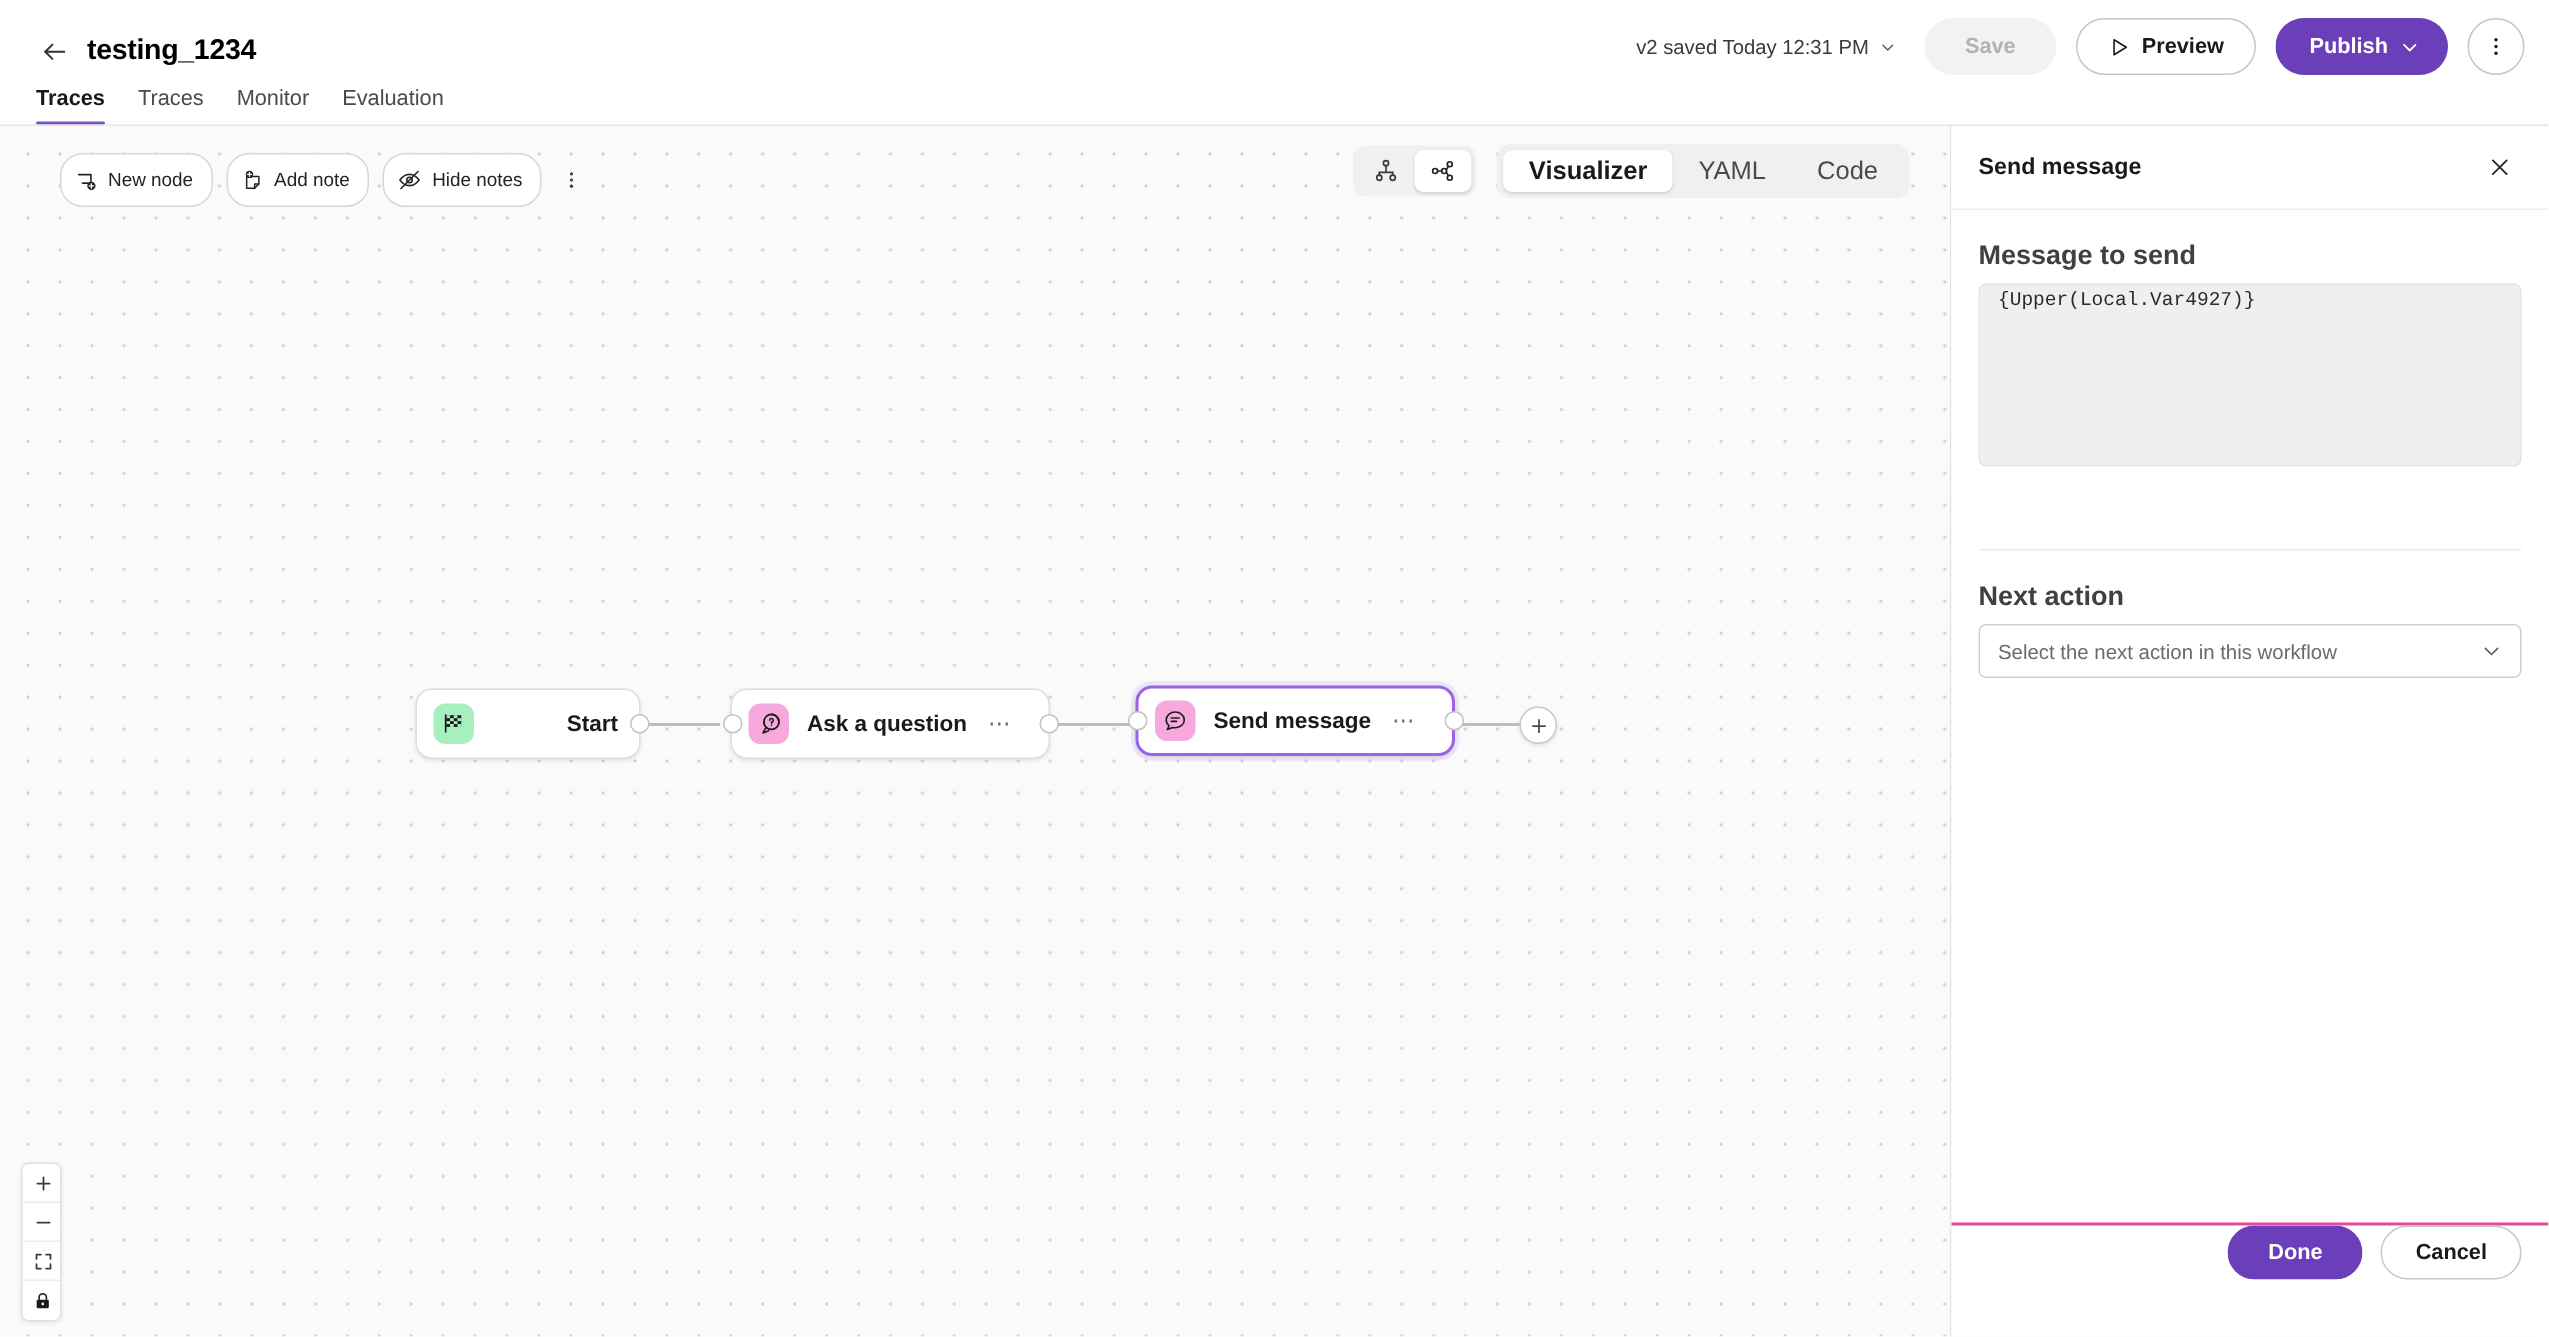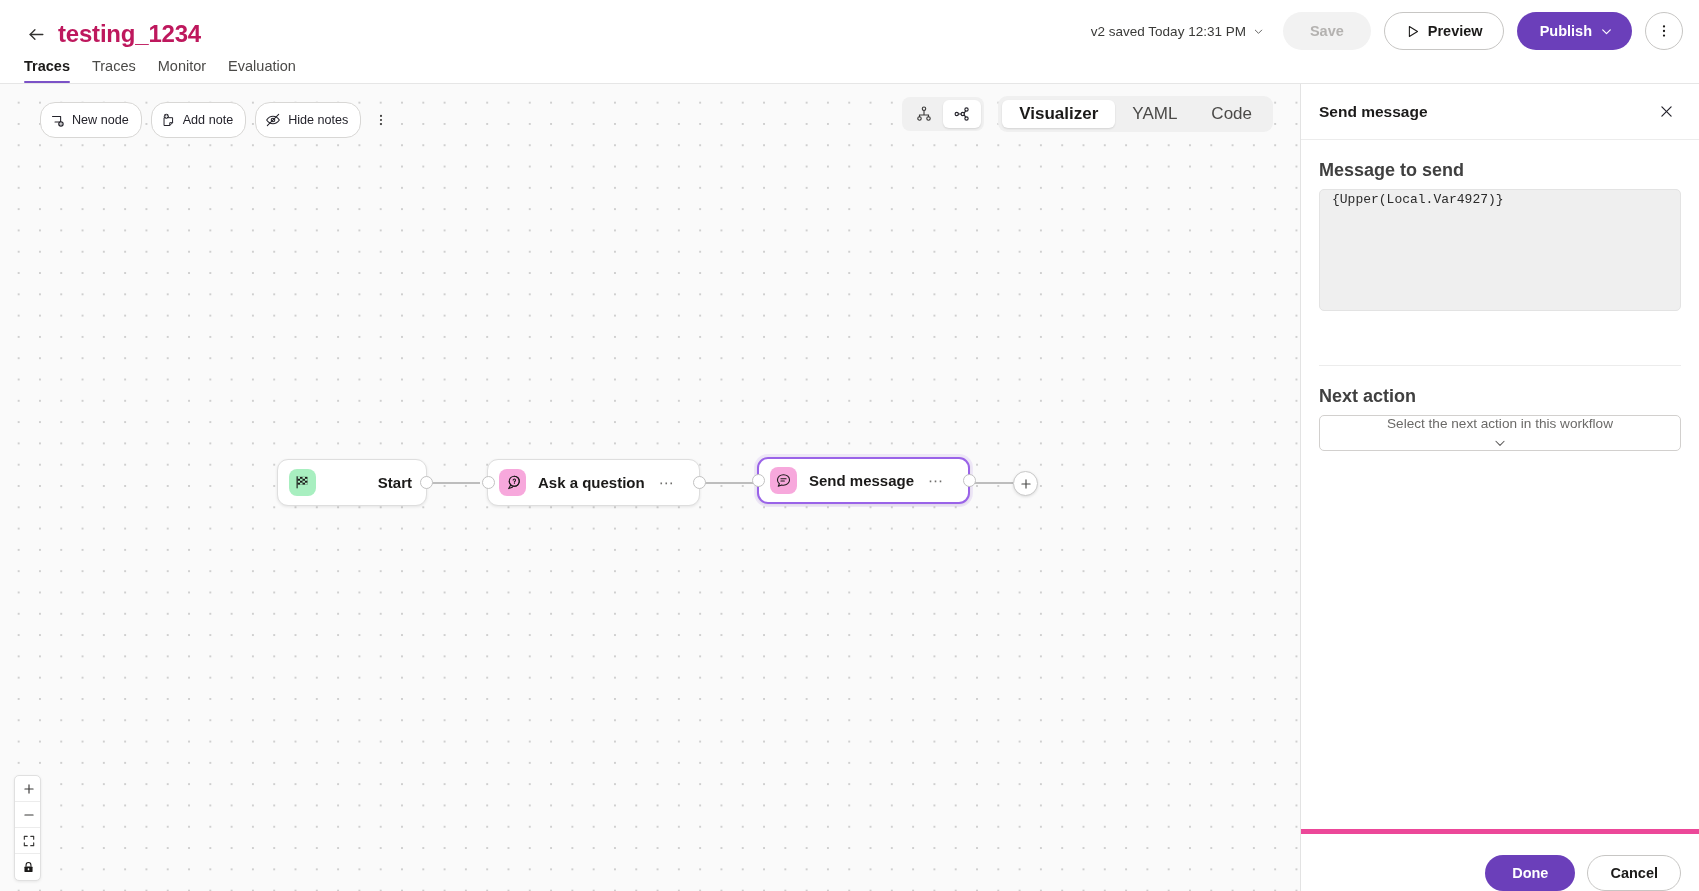--- a/index.html
+++ b/index.html
@@ -17,21 +17,21 @@
     position: absolute; left:0; top:0; width:1699px; height:84px;
     background:#ffffff;
   }
   .back-btn {
     position:absolute; left:22px; top:20px; width:28px; height:28px;
     display:flex; align-items:center; justify-content:center;
     cursor:pointer; border-radius:6px; color:#323130;
   }
   .doc-title {
     position:absolute; left:58px; top:20px;
-    font-size:24px; font-weight:700; color:#be185d; letter-spacing:-.2px;
+    font-size:19px; font-weight:700; color:#000000; letter-spacing:-.2px;
     line-height:27px; white-space:nowrap; cursor:text;
   }
   .tabs {
     position:absolute; left:24px; top:57px;
     display:flex; align-items:flex-end; gap:22px;
   }
   .tab {
     font-size:14.5px; color:#4b4a48; line-height:18px;
     padding-bottom:8px; cursor:pointer; position:relative; white-space:nowrap;
   }
@@ -199,26 +199,26 @@
     width:100%; height:122px; background:#efefef; border:1px solid #e3e3e3;
     border-radius:5px; padding:1px 12px;
     font-family:"Liberation Mono","DejaVu Sans Mono",monospace;
     font-size:13px; color:#2b2b2b; line-height:18px;
     resize:none; outline:none; overflow:auto;
   }
   .panel-divider { height:1px; background:#ececec; margin:50px 0 20px 0; }
   .select-box {
     width:100%; height:36px; border:1px solid #d2d0ce; border-radius:5px;
     background:#ffffff; display:flex; align-items:center; padding:0 12px;
-    cursor:pointer; font-size:13.6px; color:#6b6a68;flex-direction:column;
+    cursor:pointer; font-size:13.6px; color:#6b6a68;
   }
   .select-text { flex:1; white-space:nowrap; overflow:hidden; text-overflow:ellipsis; }
   .panel-footer {
-    flex:none; height:62px; border-top:5px solid #ec4899;
-    display:flex; align-items:flex-end; justify-content:flex-end; gap:12px;
+    flex:none; height:76px; border-top:2px solid #ec4899;
+    display:flex; align-items:flex-start; justify-content:flex-end; gap:12px;
     padding:0 18px;
   }
   .btn-done {
     background:#6b3fba; color:#fff; padding:0 26px; height:36px;
   }
   .btn-cancel {
     background:#fff; color:#1b1a19; border:1px solid #c7c6c4; padding:0 22px; height:36px;
   }
 </style>
 </head>

